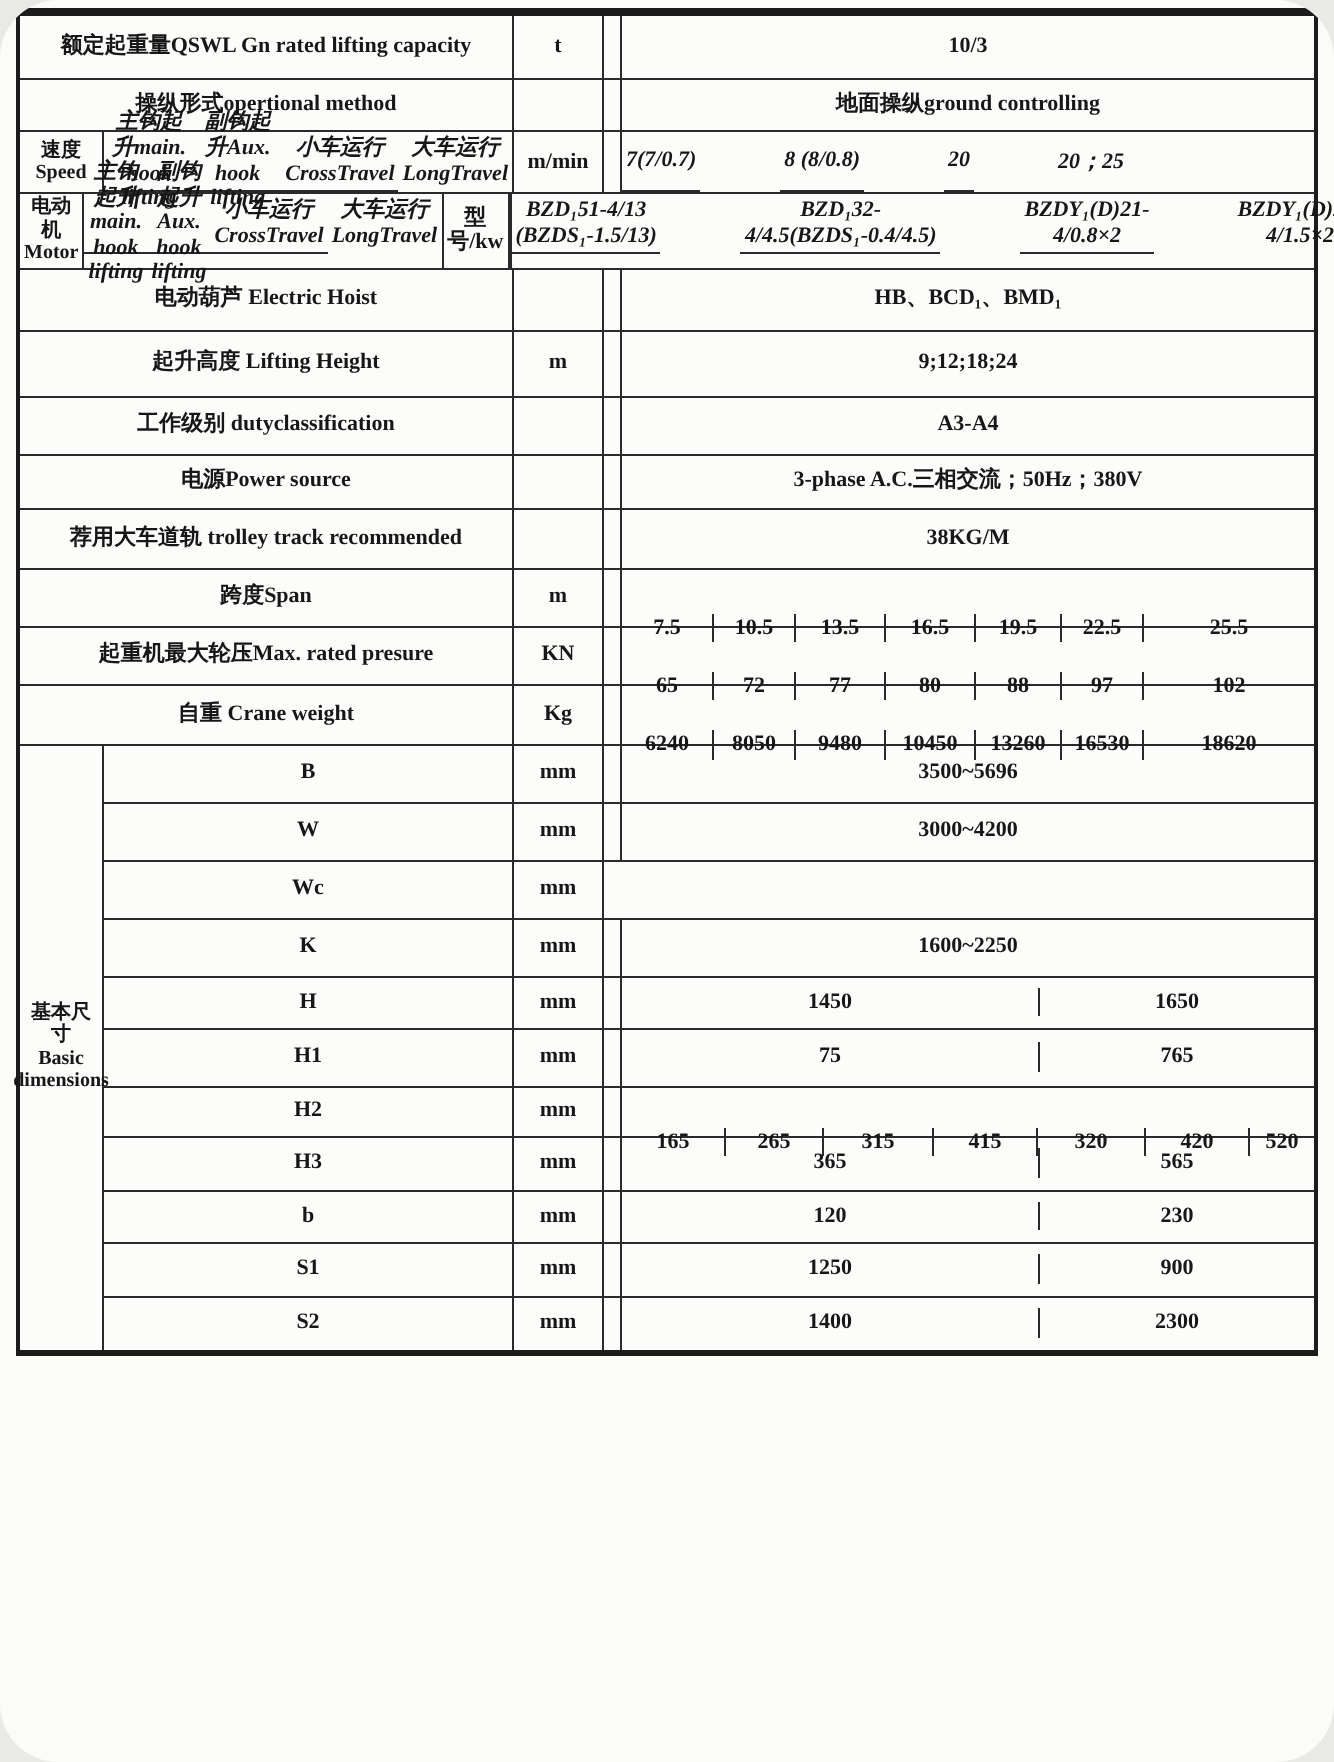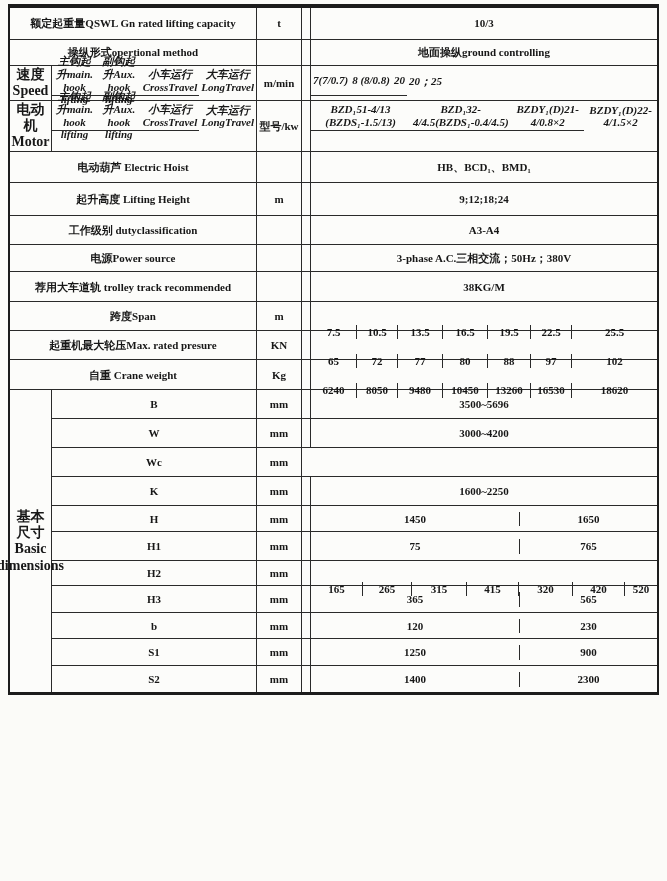--- a/index.html
+++ b/index.html
@@ -2,20 +2,21 @@
 <html><head>
 <meta charset="utf-8">
 <style>
   * { margin:0; padding:0; box-sizing:border-box; }
   html,body { background:#e9e9e6; }
   .page {
     width:667px; height:881px; background:#fbfbf8; overflow:hidden;
     padding:4px 0 0 8px;
     font-family:"Liberation Serif","DejaVu Serif",serif;
     color:#171717;
+    border-radius:29px;
   }
   .tbl {
     width:651px; border:2px solid #1c1c1c;
     border-top-width:4px; border-bottom-width:3px;
     background:#fcfcfa;
   }
   .row { display:flex; border-bottom:1px solid #2a2a2a; align-items:stretch; }
   .tbl > .row:last-child, .tbl > .gsec:last-child { border-bottom:0; }
   .gsec { display:flex; border-bottom:1px solid #2a2a2a; align-items:stretch; }
 
@@ -23,24 +24,24 @@
     display:flex; align-items:center; justify-content:center; text-align:center;
     font-weight:bold; font-size:11px; line-height:1.15; padding:1px 2px;
   }
   .lblF { width:247px; border-right:1px solid #2a2a2a; }
   .unit { width:45px; border-right:1px solid #2a2a2a; }
   .gut  { width:8px; }
   .varea { flex:1; border-left:1px solid #2a2a2a; display:flex; align-items:center; }
   .vfull { flex:1; }
 
   
-  .gw { width:42px; border-right:1px solid #2a2a2a; flex-direction:column; font-size:14px; }
+  .gw { width:42px; border-right:1px solid #2a2a2a; flex-direction:column; font-size:10px; }
   .stack { display:flex; flex-direction:row;font-style:italic; }
   .lbls { width:205px; border-right:1px solid #2a2a2a; }
-  .vals { flex:1; border-left:1px solid #2a2a2a; }
+  .vals { flex:1; border-left:1px solid #2a2a2a;gap:40px; }
   .stack > .cell { border-bottom:1px solid #2a2a2a; }
   .stack > .cell:last-child { border-bottom:0; }
   .unitM { width:45px; border-right:1px solid #2a2a2a; }
 
   
   .dstack { flex:1; display:flex; flex-direction:column; }
   .drow { display:flex; border-bottom:1px solid #2a2a2a; align-items:stretch; }
   .dstack > .drow:last-child { border-bottom:0; }
   .dlbl { width:205px; border-right:1px solid #2a2a2a; }
 

